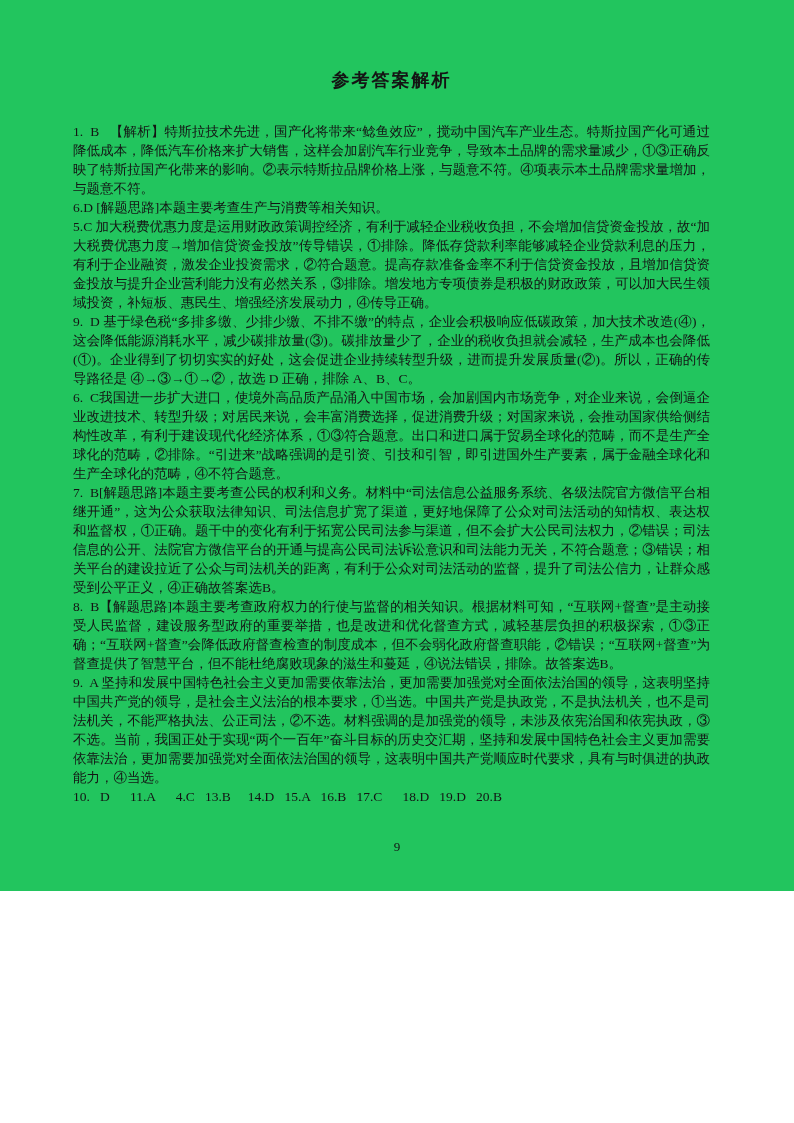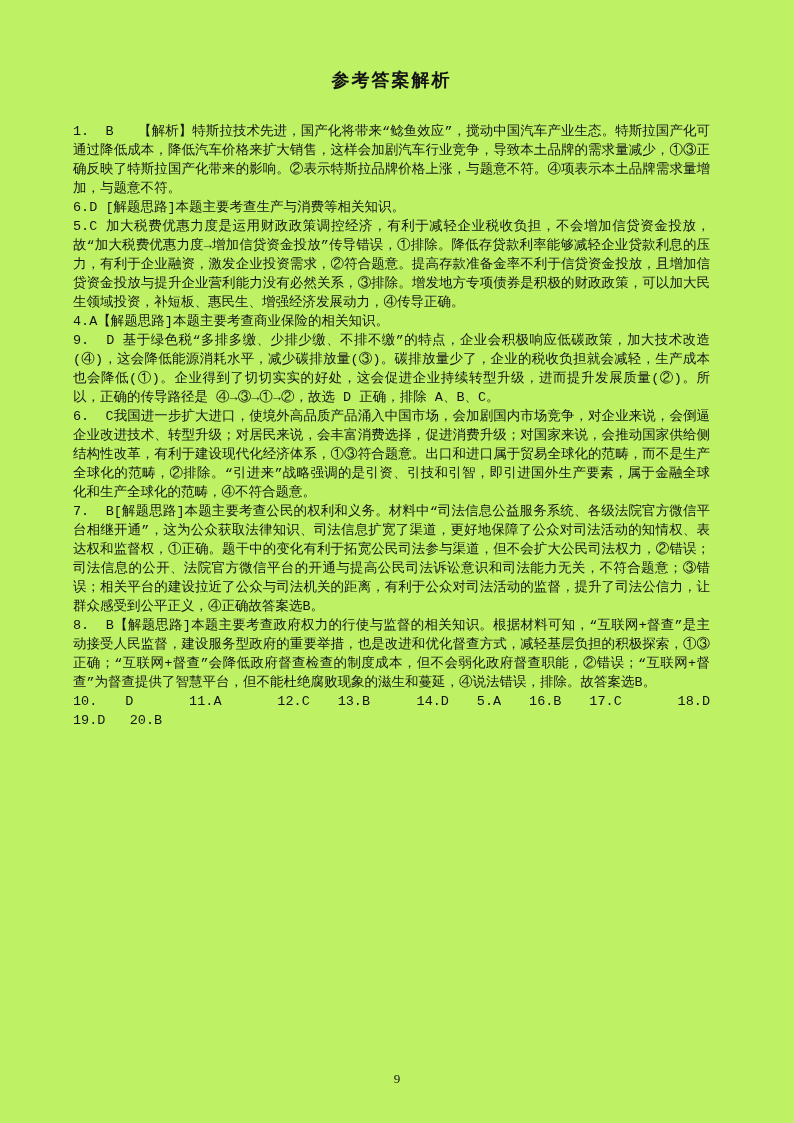--- a/index.html
+++ b/index.html
@@ -7,41 +7,40 @@
   body {
     width: 794px;
     height: 1123px;
     font-family: "Liberation Serif", "DejaVu Serif", serif;
     color: #141414;
     overflow: hidden;
   }
   .page {
     position: relative;
     width: 794px;
-    height: 1123px;
-    background: #bef264;
+    height: 891px;
+    background: #22c55e;
     padding: 68px 84px 0 73px;
   }
   .doc-title {
     text-align: center;
     font-size: 18px;
     font-weight: 700;
     letter-spacing: 2px;
     margin-bottom: 30px;
   }
   .content {
     font-size: 13.5px;
     line-height: 19px;
     text-align: justify;
     text-justify: inter-ideograph;
   }
   .para {
     white-space: pre-wrap;
     word-break: break-all;
-    font-family: Liberation Mono, monospace;
   }
   .answers-row {
     white-space: pre-wrap;
     word-break: normal;
   }
   .page-num {
     position: absolute;
     left: 0;
     right: 0;
     bottom: 36px;
@@ -53,22 +52,22 @@
 </head>
 <body>
 
 <div class="page">
   <h1 class="doc-title">参考答案解析</h1>
 
   <div class="content">
     <p class="para">1.  B   【解析】特斯拉技术先进，国产化将带来“鲶鱼效应”，搅动中国汽车产业生态。特斯拉国产化可通过降低成本，降低汽车价格来扩大销售，这样会加剧汽车行业竞争，导致本土品牌的需求量减少，①③正确反映了特斯拉国产化带来的影响。②表示特斯拉品牌价格上涨，与题意不符。④项表示本土品牌需求量增加，与题意不符。</p>
     <p class="para">6.D [解题思路]本题主要考查生产与消费等相关知识。</p>
     <p class="para">5.C 加大税费优惠力度是运用财政政策调控经济，有利于减轻企业税收负担，不会增加信贷资金投放，故“加大税费优惠力度→增加信贷资金投放”传导错误，①排除。降低存贷款利率能够减轻企业贷款利息的压力，有利于企业融资，激发企业投资需求，②符合题意。提高存款准备金率不利于信贷资金投放，且增加信贷资金投放与提升企业营利能力没有必然关系，③排除。增发地方专项债券是积极的财政政策，可以加大民生领域投资，补短板、惠民生、增强经济发展动力，④传导正确。</p>
-    <p class="para">4.A【解题思路]本题主要考查商业保险的相关知识。</p>
     <p class="para">9.  D 基于绿色税“多排多缴、少排少缴、不排不缴”的特点，企业会积极响应低碳政策，加大技术改造(④)，这会降低能源消耗水平，减少碳排放量(③)。碳排放量少了，企业的税收负担就会减轻，生产成本也会降低(①)。企业得到了切切实实的好处，这会促进企业持续转型升级，进而提升发展质量(②)。所以，正确的传导路径是 ④→③→①→②，故选 D 正确，排除 A、B、C。</p>
     <p class="para">6.  C我国进一步扩大进口，使境外高品质产品涌入中国市场，会加剧国内市场竞争，对企业来说，会倒逼企业改进技术、转型升级；对居民来说，会丰富消费选择，促进消费升级；对国家来说，会推动国家供给侧结构性改革，有利于建设现代化经济体系，①③符合题意。出口和进口属于贸易全球化的范畴，而不是生产全球化的范畴，②排除。“引进来”战略强调的是引资、引技和引智，即引进国外生产要素，属于金融全球化和生产全球化的范畴，④不符合题意。</p>
     <p class="para">7.  B[解题思路]本题主要考查公民的权利和义务。材料中“司法信息公益服务系统、各级法院官方微信平台相继开通”，这为公众获取法律知识、司法信息扩宽了渠道，更好地保障了公众对司法活动的知情权、表达权和监督权，①正确。题干中的变化有利于拓宽公民司法参与渠道，但不会扩大公民司法权力，②错误；司法信息的公开、法院官方微信平台的开通与提高公民司法诉讼意识和司法能力无关，不符合题意；③错误；相关平台的建设拉近了公众与司法机关的距离，有利于公众对司法活动的监督，提升了司法公信力，让群众感受到公平正义，④正确故答案选B。</p>
     <p class="para">8.  B【解题思路]本题主要考查政府权力的行使与监督的相关知识。根据材料可知，“互联网+督查”是主动接受人民监督，建设服务型政府的重要举措，也是改进和优化督查方式，减轻基层负担的积极探索，①③正确；“互联网+督查”会降低政府督查检查的制度成本，但不会弱化政府督查职能，②错误；“互联网+督查”为督查提供了智慧平台，但不能杜绝腐败现象的滋生和蔓延，④说法错误，排除。故答案选B。</p>
-    <p class="para answers-row">10.   D      11.A      12.C   13.B     14.D   5.A   16.B   17.C      18.D   19.D   20.B</p>
+    <p class="para">9.  A 坚持和发展中国特色社会主义更加需要依靠法治，更加需要加强党对全面依法治国的领导，这表明坚持中国共产党的领导，是社会主义法治的根本要求，①当选。中国共产党是执政党，不是执法机关，也不是司法机关，不能严格执法、公正司法，②不选。材料强调的是加强党的领导，未涉及依宪治国和依宪执政，③不选。当前，我国正处于实现“两个一百年”奋斗目标的历史交汇期，坚持和发展中国特色社会主义更加需要依靠法治，更加需要加强党对全面依法治国的领导，这表明中国共产党顺应时代要求，具有与时俱进的执政能力，④当选。</p>
+    <p class="para answers-row">10.   D      11.A      4.C   13.B     14.D   15.A   16.B   17.C      18.D   19.D   20.B</p>
   </div>
 
   <div class="page-num">9</div>
 </div>
 
 </body></html>

